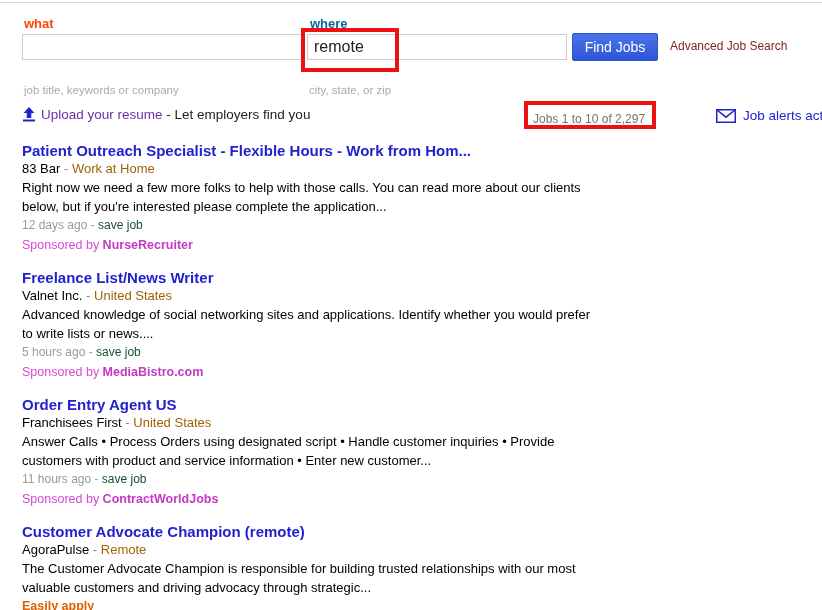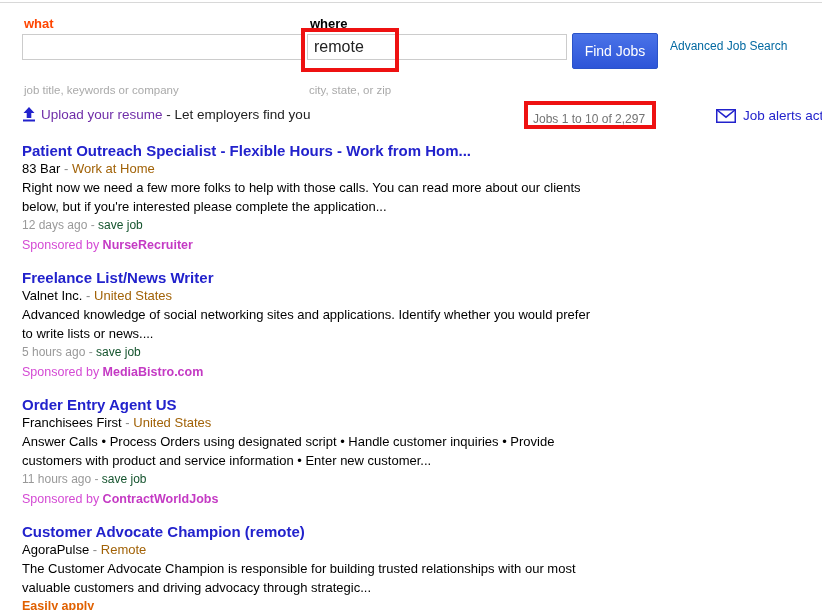--- a/index.html
+++ b/index.html
@@ -45,21 +45,21 @@
     font-size: 13px;
     font-weight: bold;
     color: #ff4500;
   }
   .lbl-where {
     position: absolute;
     left: 310px;
     top: 0;
     font-size: 13px;
     font-weight: bold;
-    color: #000000;
+    color: #0369a1;
     text-align: center;
   }
   .field-row {
     position: relative;
     height: 30px;
     margin-top: 2px;
   }
   .inp {
     position: absolute;
     top: 0;
@@ -75,38 +75,38 @@
   }
   .inp-what { left: 22px; width: 280px; }
   .inp-where { left: 307px; width: 260px; }
   .inp::placeholder { color: #bbbbbb; }
 
   .find-jobs-btn {
     position: absolute;
     left: 572px;
     top: -1px;
     width: 86px;
-    height: 36px;
+    height: 28px;
     box-sizing: border-box;
     border: 1px solid #2a53c9;
     border-radius: 2px;
     background: linear-gradient(to bottom, #4a73e8 0%, #2d55d8 100%);
     color: #ffffff;
     font-family: "Liberation Sans", sans-serif;
     font-size: 14px;
     font-weight: normal;
     cursor: pointer;
     padding: 0;
   }
   .adv-search {
     position: absolute;
     left: 670px;
     top: 5px;
     font-size: 12px;
-    color: #0369a1;
+    color: #7f1d1d;
     text-decoration: none;
     cursor: pointer;
   }
 
   .hint-row {
     position: relative;
     height: 16px;
     margin-top: 20px;
   }
   .hint {

